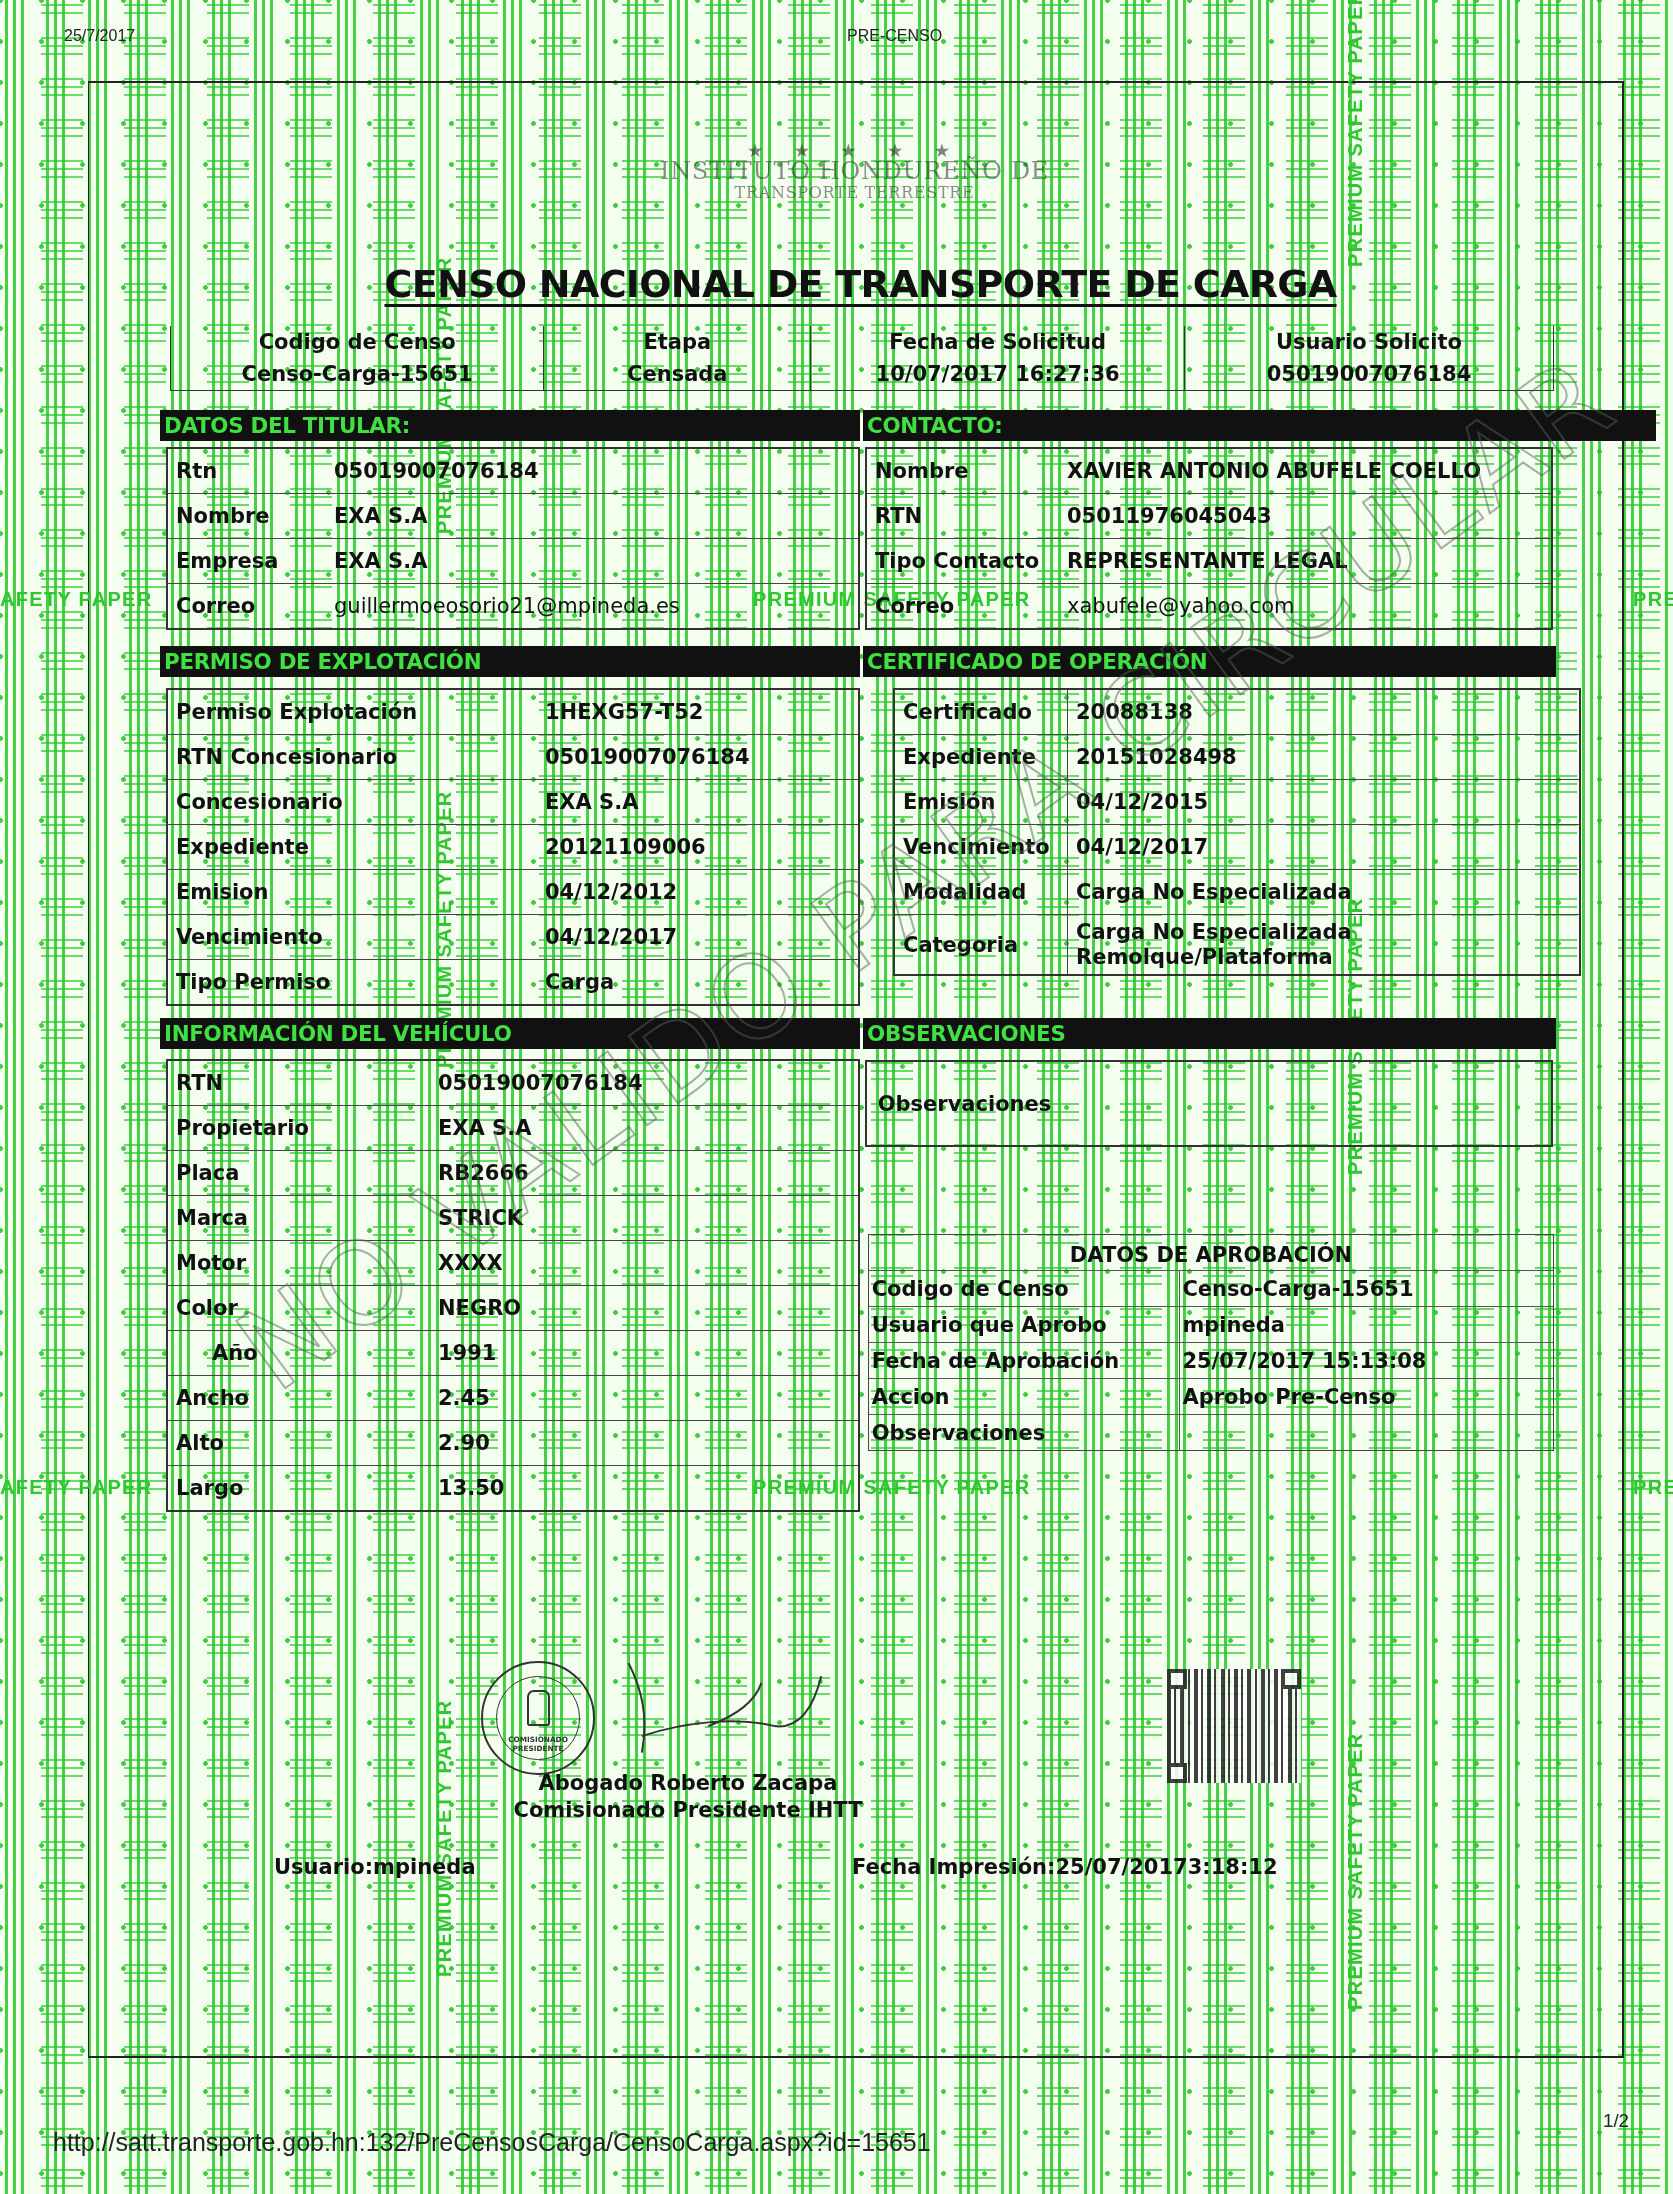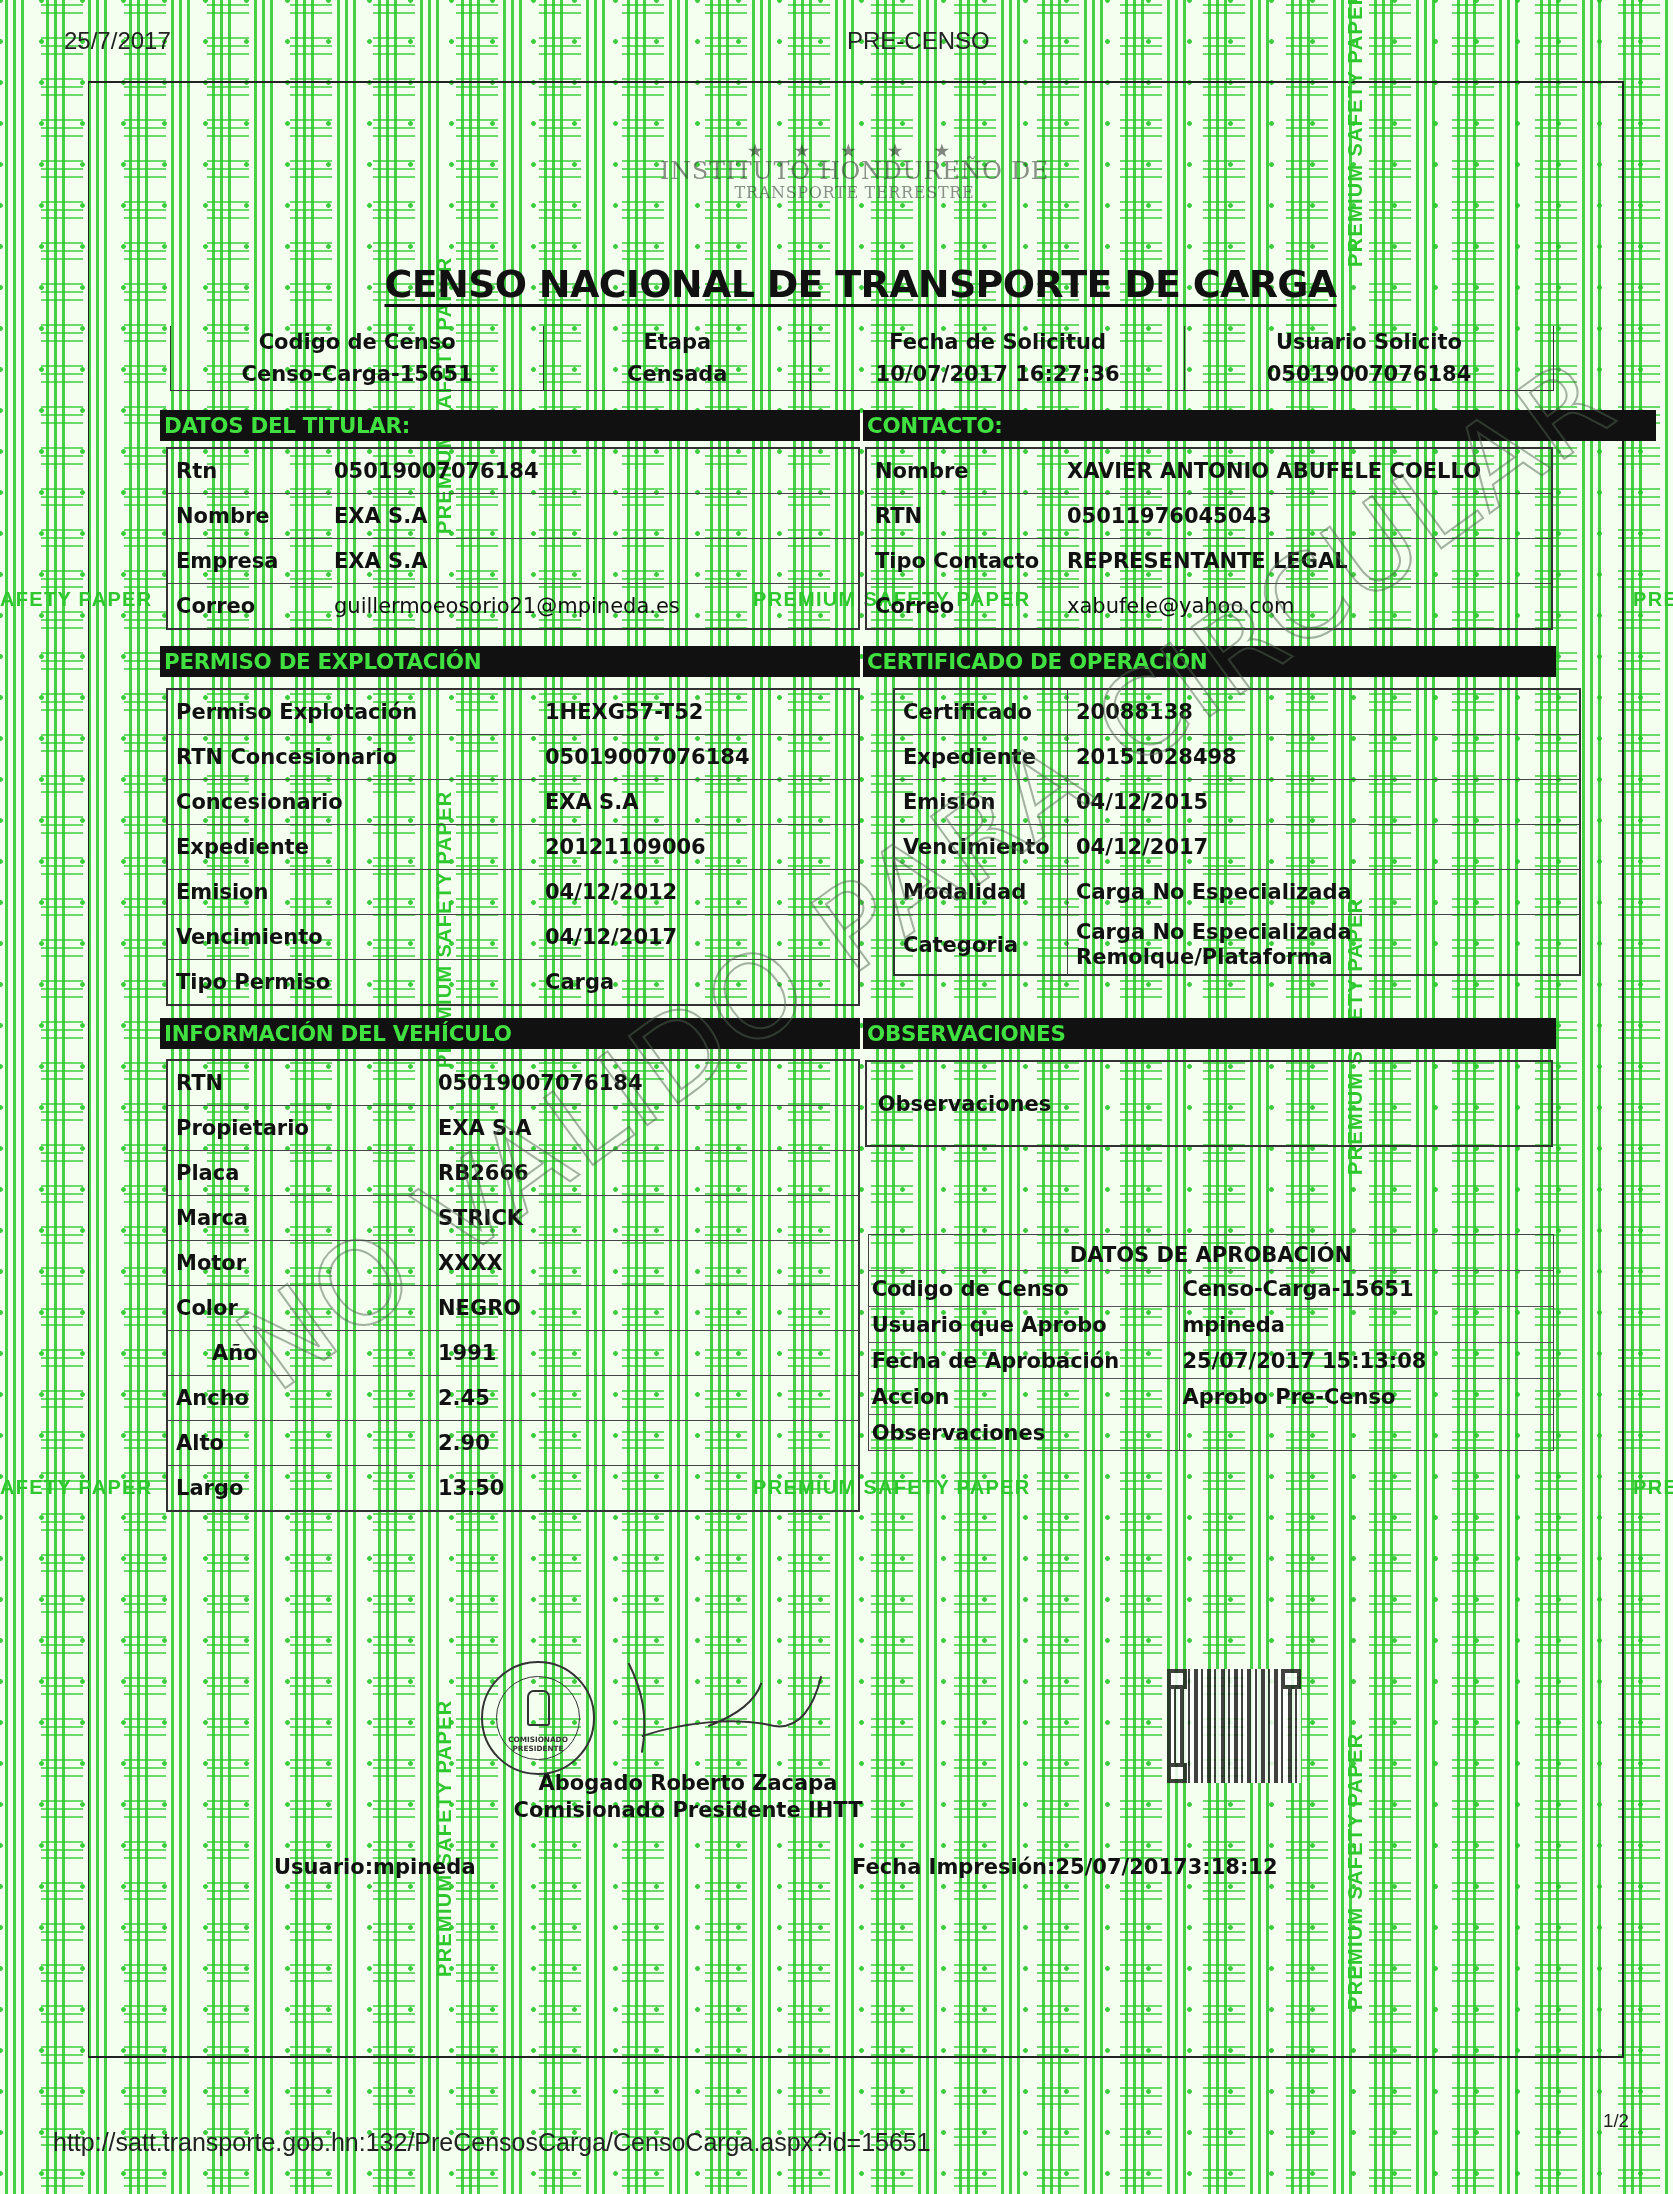--- a/index.html
+++ b/index.html
@@ -16,21 +16,21 @@
   .pattern-h {
     position: absolute; inset: 0; pointer-events: none;
     background-image: repeating-linear-gradient(0deg, transparent 0 6.7px, rgba(40,200,40,.75) 6.7px 9.3px, transparent 9.3px 14.7px, rgba(40,200,40,.75) 14.7px 17.4px, transparent 17.4px 23px, rgba(40,200,40,.75) 23px 25px, transparent 25px 41px);
     background-size: 83px 41px;
     background-position: 41px 21px;
     -webkit-mask-image: repeating-linear-gradient(90deg, transparent 0 41px, #000 41px 83px);
     mask-image: repeating-linear-gradient(90deg, transparent 0 41px, #000 41px 83px);
     opacity: .9;
   }
   .abs { position: absolute; }
-  .hdr-small { font-family: "Liberation Sans", sans-serif; font-size: 24px; color: #222; }
+  .hdr-small { font-family: "Liberation Sans", sans-serif; font-size: 16px; color: #222; }
   .frame { position: absolute; left: 88px; top: 81px; width: 1536px; height: 1977px; border: 2.7px solid #222; border-left-width: 1.3px; box-sizing: border-box; }
   .side-wm { position: absolute; font-family: "Liberation Sans", sans-serif; font-weight: bold; font-size: 20px; color: #2ec82e; letter-spacing: 1.3px; white-space: nowrap; }
   .vert { transform: rotate(-90deg); transform-origin: left top; }
   .logo-box { position: absolute; left: 601px; top: 140px; width: 507px; height: 93px; text-align: center; opacity: .55; }
   .stars { font-size: 18.7px; letter-spacing: 12px; color: #222; }
   .inst { font-family: "DejaVu Serif", serif; font-size: 24px; color: #333; letter-spacing: 0.7px; line-height: 21.4px; }
   .title { position: absolute; left: 323px; top: 262px; width: 1075px; text-align: center; font-family: "DejaVu Sans", sans-serif; font-weight: bold; font-size: 38px; letter-spacing: -0.7px; text-decoration: underline; text-underline-offset: 6.7px; color: #111; }
   table { border-collapse: collapse; }
   .top-tbl { position: absolute; left: 170px; top: 326px; width: 1384px; }
   .top-tbl td { border-left: 1.3px solid #333; text-align: center; font-weight: bold; font-size: 21px; height: 32px; padding: 0; }

